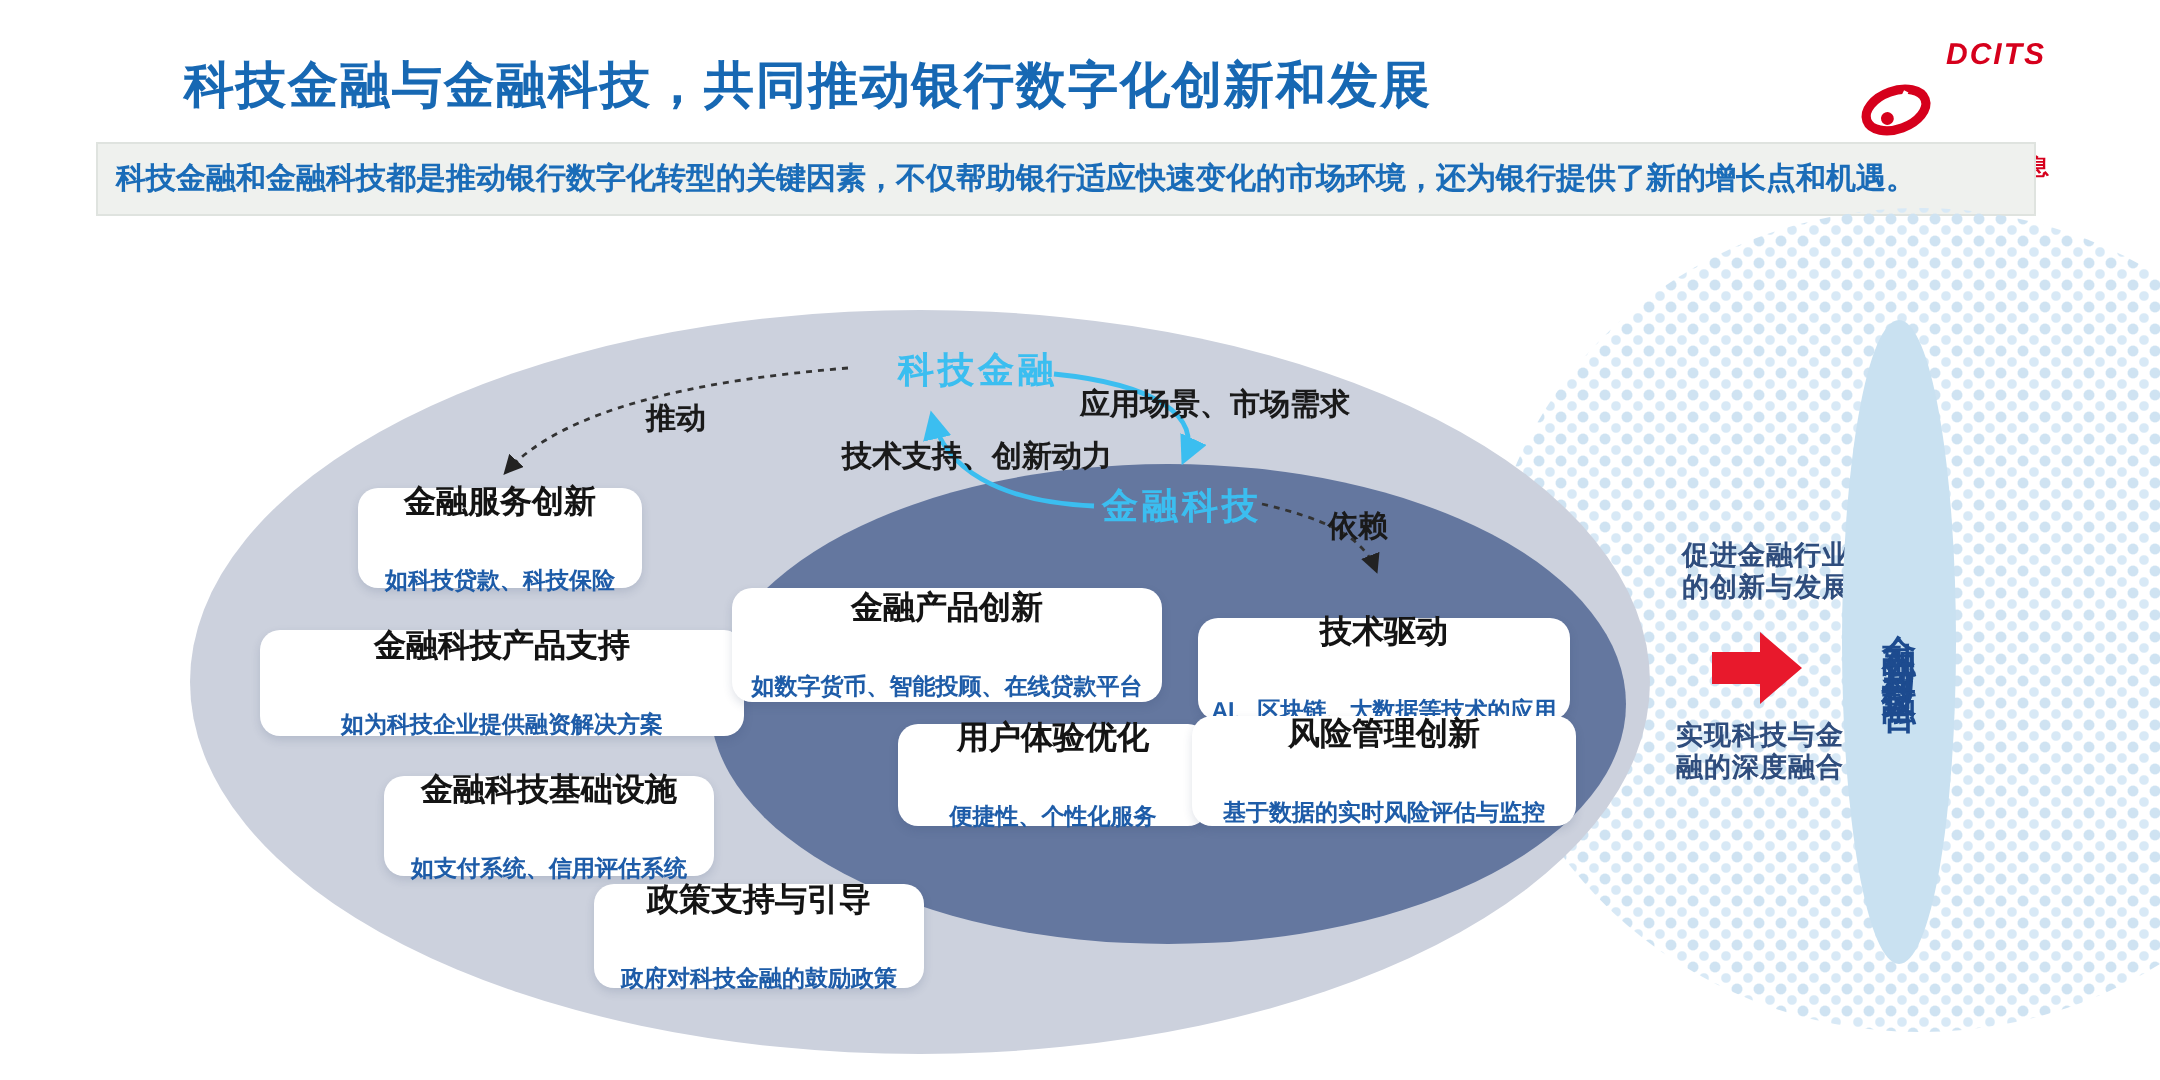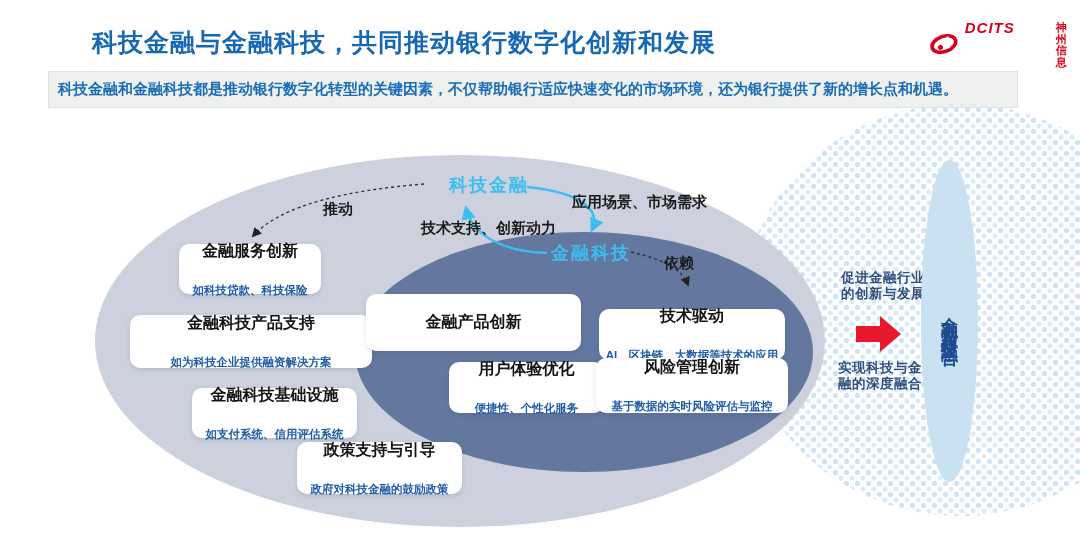--- a/index.html
+++ b/index.html
@@ -9,21 +9,21 @@
     background:#ffffff; font-family:"Liberation Sans", sans-serif;
   }
 
   
   #title {
     position:absolute; left:92px; top:26px;
     font-size:25px; font-weight:bold; color:#1768b3; letter-spacing:1px;
     white-space:nowrap;
   }
   #logo { position:absolute; left:928px; top:20px; display:flex; align-items:center; gap:5px; }
-  #logo .txt { display:flex; flex-direction:row; line-height:1.05;gap:41px; }
+  #logo .txt { display:flex; flex-direction:column; line-height:1.05;gap:41px; }
   #logo .en { font-size:15px; font-weight:bold; font-style:italic; color:#d6001c; letter-spacing:1px; }
   #logo .cn { font-size:11px; font-weight:bold; color:#d6001c; letter-spacing:2.5px; margin-top:2px; }
 
   #banner {
     position:absolute; left:48px; top:71px; width:970px; height:37px;
     background:#eff1ee; border:1px solid #dfe3df;
     display:flex; align-items:center; padding-left:9px;
   }
   #banner .btxt { font-size:15px; font-weight:bold; color:#1a6cb8; white-space:nowrap; }
 
@@ -65,21 +65,21 @@
   #ibox-tech       { left:599px; top:309px; width:186px; height:51px; }
   #ibox-ux         { left:449px; top:362px; width:155px; height:51px; }
   #ibox-risk       { left:596px; top:358px; width:192px; height:55px; }
 
   
   .cyanlbl { position:absolute; font-size:18px; font-weight:bold; color:#3bbef0; letter-spacing:2px; white-space:nowrap; }
   #lbl-kjjr { left:425px; top:173px;margin-left:24px; }
   #lbl-jrkj { left:551px; top:241px; }
   .blklbl { position:absolute; font-size:15px; font-weight:bold; color:#1a1a1a; white-space:nowrap; }
   #lbl-tuidong  { left:323px; top:200px; }
-  #lbl-yingyong { left:540px; top:193px;margin-left:32px; }
+  #lbl-yingyong { left:540px; top:193px; }
   #lbl-jishu    { left:421px; top:219px; }
   #lbl-yilai    { left:664px; top:254px; }
 
   #arrows { position:absolute; left:0; top:0; pointer-events:none; }
 
   
   .navy-note {
     position:absolute; width:88px; font-size:13.5px; font-weight:bold;
     color:#2f4d7d; line-height:16px; letter-spacing:0.5px;
   }
@@ -138,20 +138,21 @@
     <div class="t">金融科技基础设施</div>
     <div class="s">如支付系统、信用评估系统</div>
   </div>
   <div class="wbox" id="box-policy">
     <div class="t">政策支持与引导</div>
     <div class="s">政府对科技金融的鼓励政策</div>
   </div>
 
   <div class="wbox" id="ibox-product">
     <div class="t">金融产品创新</div>
+    <div class="s">如数字货币、智能投顾、在线贷款平台</div>
   </div>
   <div class="wbox" id="ibox-tech">
     <div class="t">技术驱动</div>
     <div class="s">AI、区块链、大数据等技术的应用</div>
   </div>
   <div class="wbox" id="ibox-ux">
     <div class="t">用户体验优化</div>
     <div class="s">便捷性、个性化服务</div>
   </div>
   <div class="wbox" id="ibox-risk">

